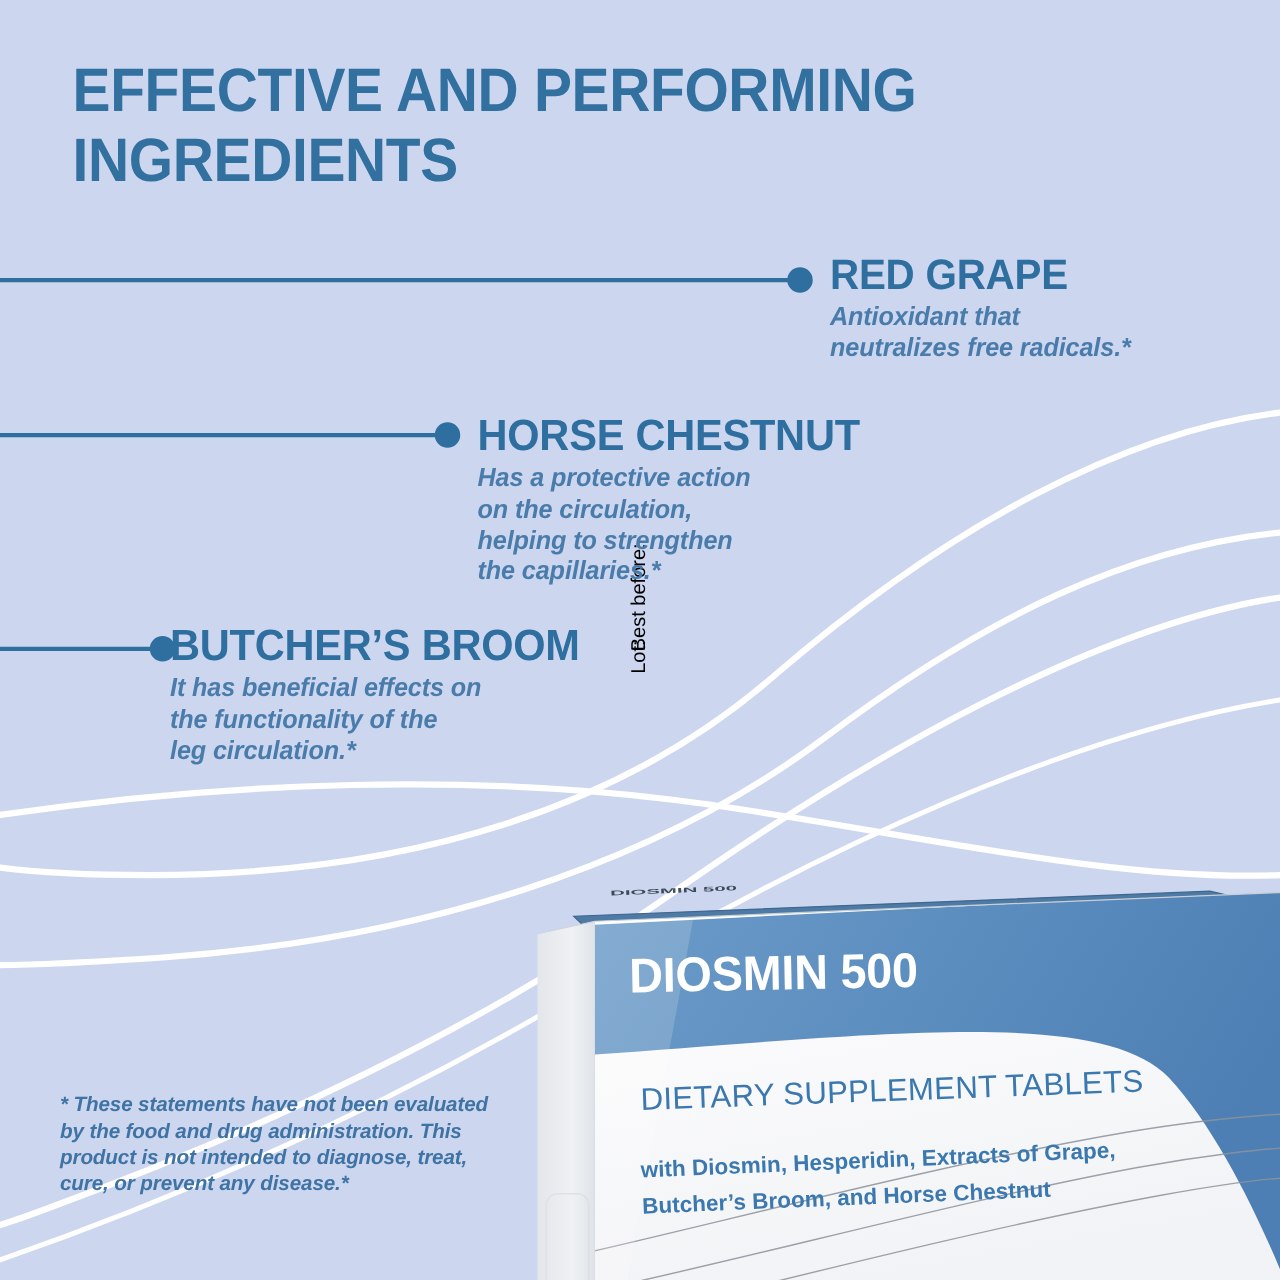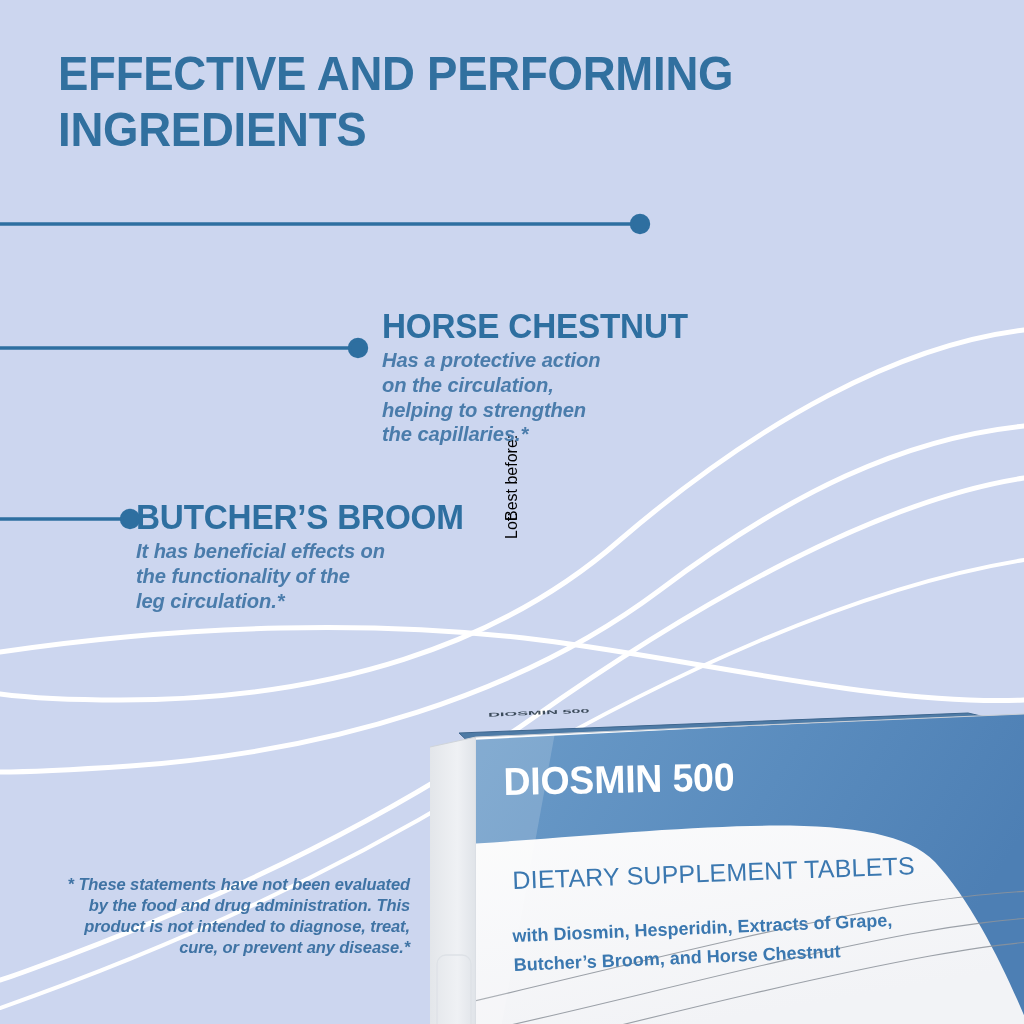--- a/index.html
+++ b/index.html
@@ -68,35 +68,35 @@
     line-height: 1.18;
     letter-spacing: -0.1px;
     transform: scaleX(0.96);
     transform-origin: left top;
   }
 
   #callout-red-grape      { left: 664px; top: 203px; }
   #callout-red-grape .c-title { font-size: 34px; }
   #callout-red-grape .c-body  { font-size: 21px; margin-top: 5px; }
 
-  #callout-horse-chestnut { left: 382px; top: 308px; }
+  #callout-horse-chestnut { left: 382px; top: 331px; }
   #callout-horse-chestnut .c-title { font-size: 35px; }
   #callout-horse-chestnut .c-body  { font-size: 21px; margin-top: 5px; }
 
   #callout-butchers-broom { left: 136px; top: 499px; }
   #callout-butchers-broom .c-title { font-size: 35px; }
   #callout-butchers-broom .c-body  { font-size: 21px; margin-top: 5px; }
 
   
   #disclaimer {
     position: absolute;
     left: 48px;
     top: 874px;
     width: 362px;
-    text-align: right;
+    text-align: left;
     font-style: italic;
     font-weight: bold;
     font-size: 16.5px;
     line-height: 1.28;
     color: #3f73a4;
     letter-spacing: -0.1px;
   }
   #spine-best-before {
     left: 435px;
     top: 864px;
@@ -253,20 +253,27 @@
 
       <line x1="0" y1="519" x2="130" y2="519"></line>
       <circle cx="130" cy="519" r="8.5"></circle>
     </g>
   </svg>
 
   <div class="layer" id="text-layer">
 
     <div id="headline">EFFECTIVE AND PERFORMING INGREDIENTS</div>
 
+    <div class="callout" id="callout-red-grape">
+      <div class="c-title">RED GRAPE</div>
+      <div class="c-body">
+        <div>Antioxidant that</div>
+        <div>neutralizes free radicals.*</div>
+      </div>
+    </div>
 
     <div class="callout" id="callout-horse-chestnut">
       <div class="c-title">HORSE CHESTNUT</div>
       <div class="c-body">
         <div>Has a protective action</div>
         <div>on the circulation,</div>
         <div>helping to strengthen</div>
         <div>the capillaries.*</div>
       </div>
     </div>

